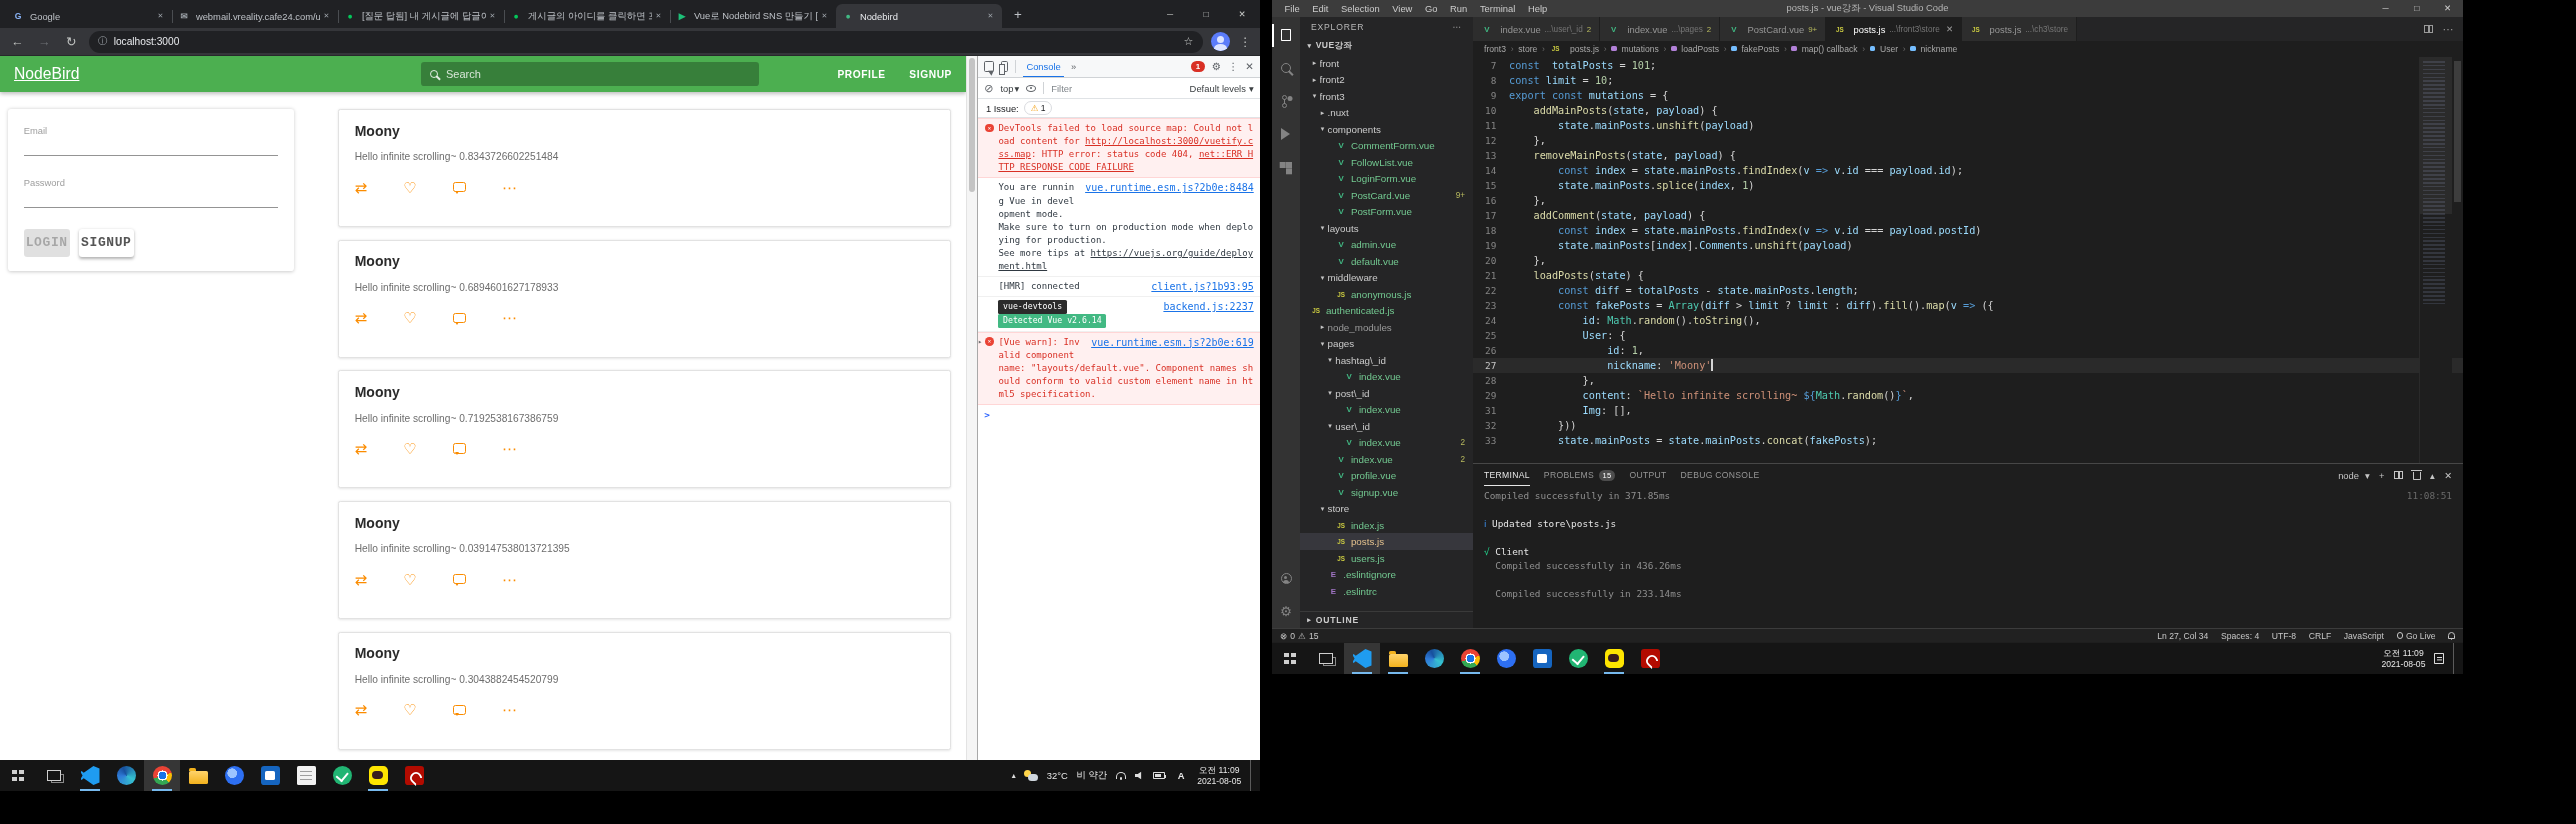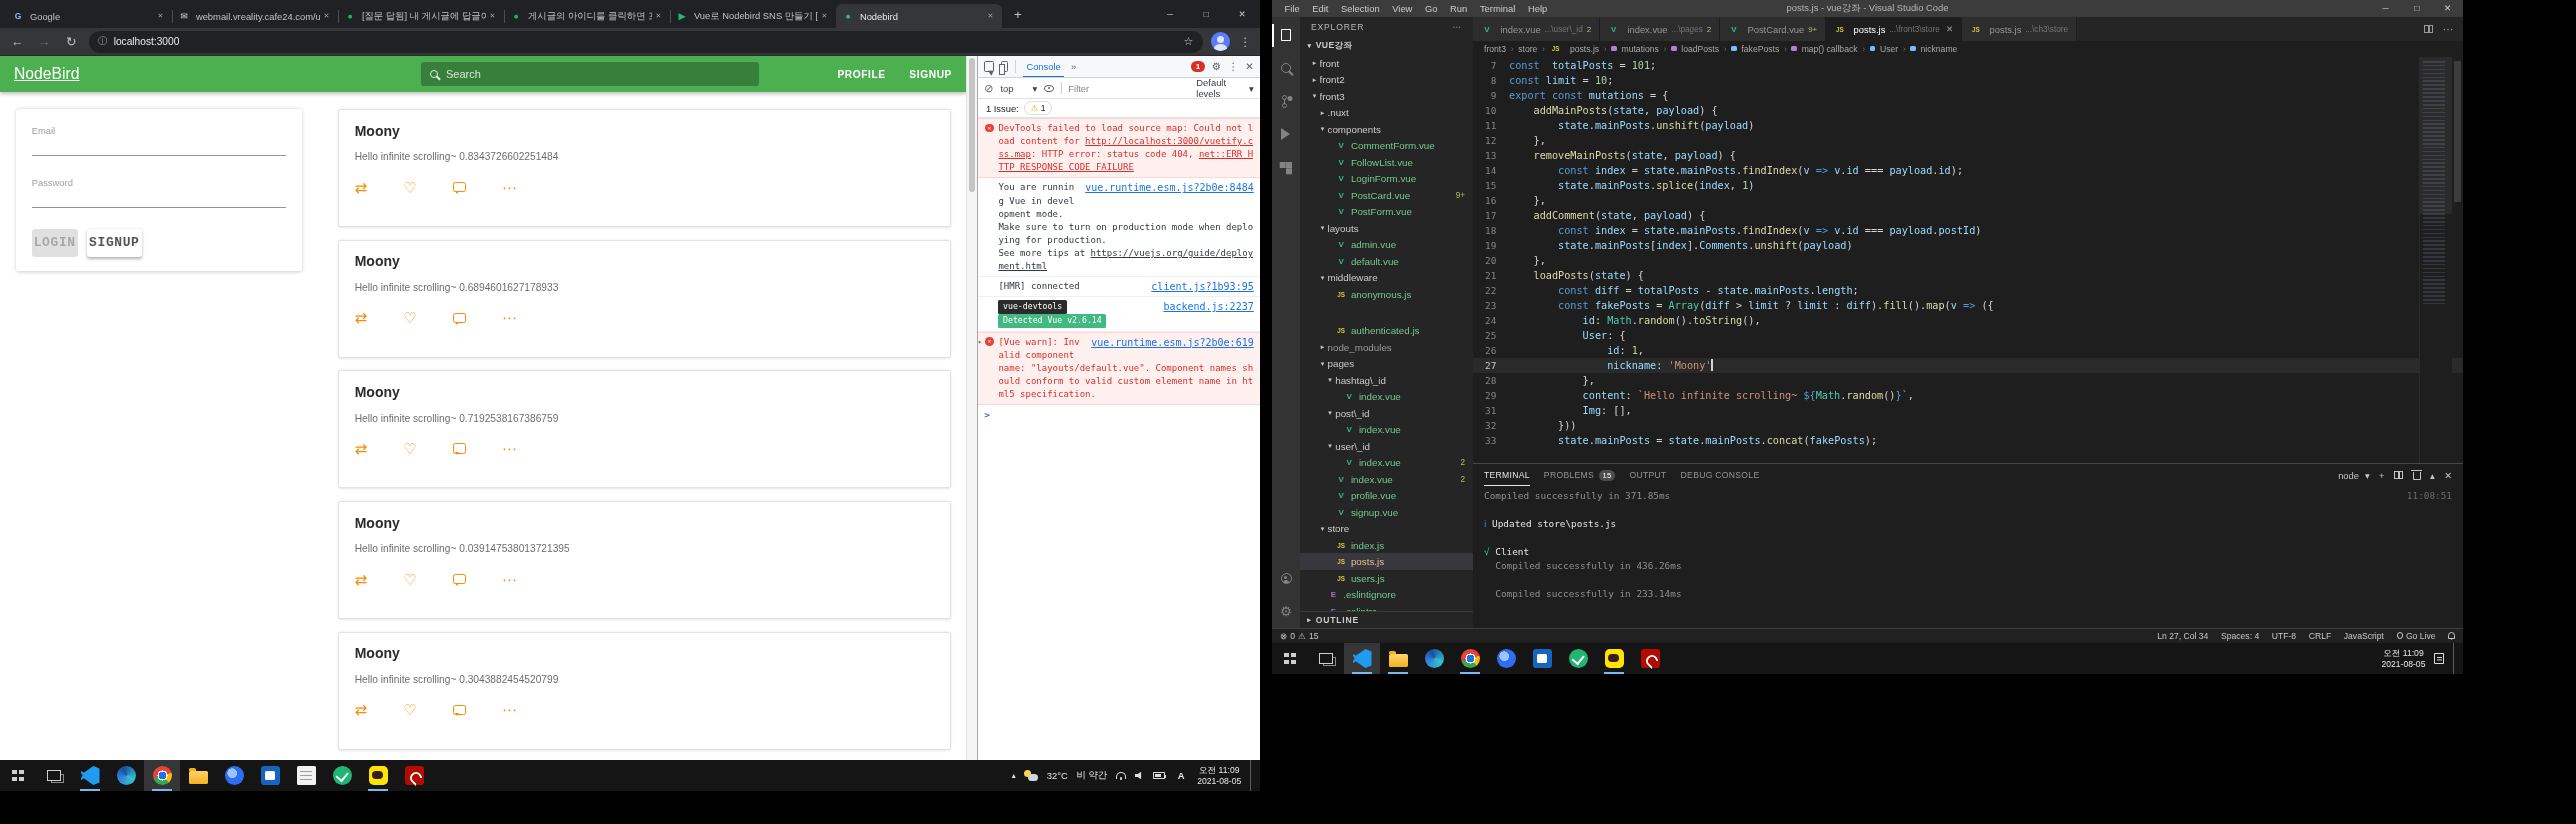--- a/index.html
+++ b/index.html
@@ -37,21 +37,21 @@
   .pagewrap{flex:1;display:flex;min-height:0;background:#fff}
   .viewport{width:966px;position:relative;overflow:hidden;background:#fff}
   .greenbar{height:36px;background:#4caf50;display:flex;align-items:center;padding:0 14px;box-shadow:0 1.6px 3.9px rgba(0,0,0,.25);position:relative;z-index:2}
   .brand{color:#fff;font-size:15.7px;font-weight:500;text-decoration:underline}
   .searchbox{margin-left:auto;margin-right:55px;width:338px;height:23.6px;background:rgba(0,0,0,.27);border-radius:3.1px;display:flex;align-items:center;padding:0 9.4px;gap:7.9px}
   .mag{width:7.9px;height:7.9px;border:1.6px solid rgba(255,255,255,.85);border-radius:50%;position:relative;flex:none}
   .mag::after{content:"";position:absolute;width:4.7px;height:1.6px;background:rgba(255,255,255,.85);transform:rotate(45deg);right:-3.9px;bottom:-1.6px}
   .search-ph{color:rgba(255,255,255,.8);font-size:11px}
   .navbtn{color:#fff;font-size:10.2px;font-weight:bold;letter-spacing:0.6px;margin-left:23.6px}
   .pagecontent{position:absolute;left:0;right:0;top:36px;bottom:0;overflow:hidden}
-  .logincard{position:absolute;left:16px;top:17.3px;width:286px;background:#fff;border-radius:3.1px;box-shadow:0 0.8px 3.9px rgba(0,0,0,.2);padding:15.7px 15.7px 14px}
+  .logincard{position:absolute;left:8px;top:17.3px;width:286px;background:#fff;border-radius:3.1px;box-shadow:0 0.8px 3.9px rgba(0,0,0,.2);padding:15.7px 15.7px 14px}
   .f-label{display:block;font-size:9.4px;color:#9e9e9e}
   .f-line{height:20.4px;border-bottom:0.8px solid #949494;margin-bottom:20.4px}
   .login-btns{display:flex;gap:9.4px;margin-top:3.1px}
   .btn{height:28px;padding:0 2px;border:none;border-radius:3.1px;font-size:13px;font-weight:bold;letter-spacing:0.6px;font-family:Liberation Mono, monospace}
   .btn-disabled{background:rgba(0,0,0,.12);color:rgba(0,0,0,.26)}
   .btn-raised{background:#fff;color:#555;box-shadow:0 1.6px 3.1px rgba(0,0,0,.3)}
   #posts{position:absolute;left:338px;top:17.3px;width:613px;display:flex;flex-direction:column;gap:12.6px}
   .post{background:#fff;border:0.8px solid #e2e2e2;border-radius:2.4px;box-shadow:0 0.8px 2.4px rgba(0,0,0,.1);padding:12.6px 15.7px 11px;height:118px}
   .post-author{font-size:14px;color:#2b2b2b;font-weight:bold}
   .post-content{font-size:10.2px;color:#6d6d6d;margin-top:12.6px}
@@ -69,21 +69,21 @@
   .dt-inspect::after{content:"";position:absolute;right:-3.1px;bottom:-3.1px;border:3.1px solid transparent;border-left:5.5px solid #5f6368;transform:rotate(-35deg)}
   .dt-device{width:7px;height:10.2px;border:1.2px solid #5f6368;border-radius:1.6px;position:relative}
   .dt-device::after{content:"";position:absolute;left:-3.9px;top:1.6px;width:4.7px;height:9.4px;border:1.2px solid #5f6368;background:#f7f8f9}
   .dt-sep{width:0.8px;height:12.6px;background:#d0d3d6}
   .dt-tab{height:100%;display:flex;align-items:center;padding:0 3.1px;color:#1a73e8;font-size:9.4px;border-bottom:1.6px solid #1a73e8}
   .dt-overflow{color:#5f6368;font-size:9.4px}
   .dt-errbadge{margin-left:auto;background:#d93025;color:#fff;font-size:7.9px;border-radius:6.3px;padding:0.8px 4.7px;font-weight:bold}
   .dt-ico{color:#5f6368;font-size:10.2px}
   .dt-row2{height:21px;display:flex;align-items:center;gap:7px;padding:0 6.3px;border-bottom:0.8px solid #e0e3e6;flex:none}
   .dt-clear{color:#5f6368;font-size:11px}
-  .dt-frame{color:#3c4043;font-size:9.4px;display:flex;gap:19px;align-items:center}
+  .dt-frame{color:#3c4043;font-size:9.4px;display:flex;gap:1px;align-items:center}
   .dt-eye{width:10.2px;height:7px;border:1.2px solid #5f6368;border-radius:50%;position:relative}
   .dt-eye::after{content:"";position:absolute;left:2.4px;top:1.2px;width:2.4px;height:2.4px;border-radius:50%;background:#5f6368}
   .dt-filter{flex:1;border:none;outline:none;font-size:9.4px;color:#333;background:transparent}
   .dt-filter::placeholder{color:#80868b}
   .dt-levels{color:#3c4043;font-size:9.4px;display:flex;gap:3.1px;align-items:center}
   .dt-issues{height:19px;display:flex;align-items:center;gap:5.5px;padding:0 7.9px;border-bottom:0.8px solid #e0e3e6;font-size:9.4px;color:#202124;flex:none}
   .issue-chip{display:flex;align-items:center;gap:2.4px;border:0.8px solid #dadce0;border-radius:7.9px;padding:0 5.5px;height:13.4px;font-size:8.6px}
   .issue-chip .w{color:#f29900;font-size:8.6px}
   #dt-msgs{flex:1;overflow:hidden;font-family:"DejaVu Sans Mono",monospace;font-size:9px;line-height:1.45}
   .msg{position:relative;padding:3.1px 6.3px 3.1px 20.4px;border-bottom:0.8px solid #f0f0f0;color:#303942;white-space:pre-wrap;word-break:break-all}
@@ -593,21 +593,21 @@
             </div>
             <div class="trow" style="padding-left: 17.3px;">
               <span class="ch">▾</span>
               <span class="tlabel">middleware</span>
             </div>
             <div class="trow" style="padding-left: 25px;">
               <span class="ch"></span>
               <span class="fi fi-js">JS</span>
               <span class="tlabel green">anonymous.js</span>
             </div>
-            <div class="trow" style="padding-left: 25px; margin-top: 20px;">
+            <div class="trow" style="">
               <span class="ch"></span>
               <span class="fi fi-js">JS</span>
               <span class="tlabel green">authenticated.js</span>
             </div>
             <div class="trow" style="padding-left: 17.3px;">
               <span class="ch">▸</span>
               <span class="tlabel dim2">node_modules</span>
             </div>
             <div class="trow" style="padding-left: 17.3px;">
               <span class="ch">▾</span>

